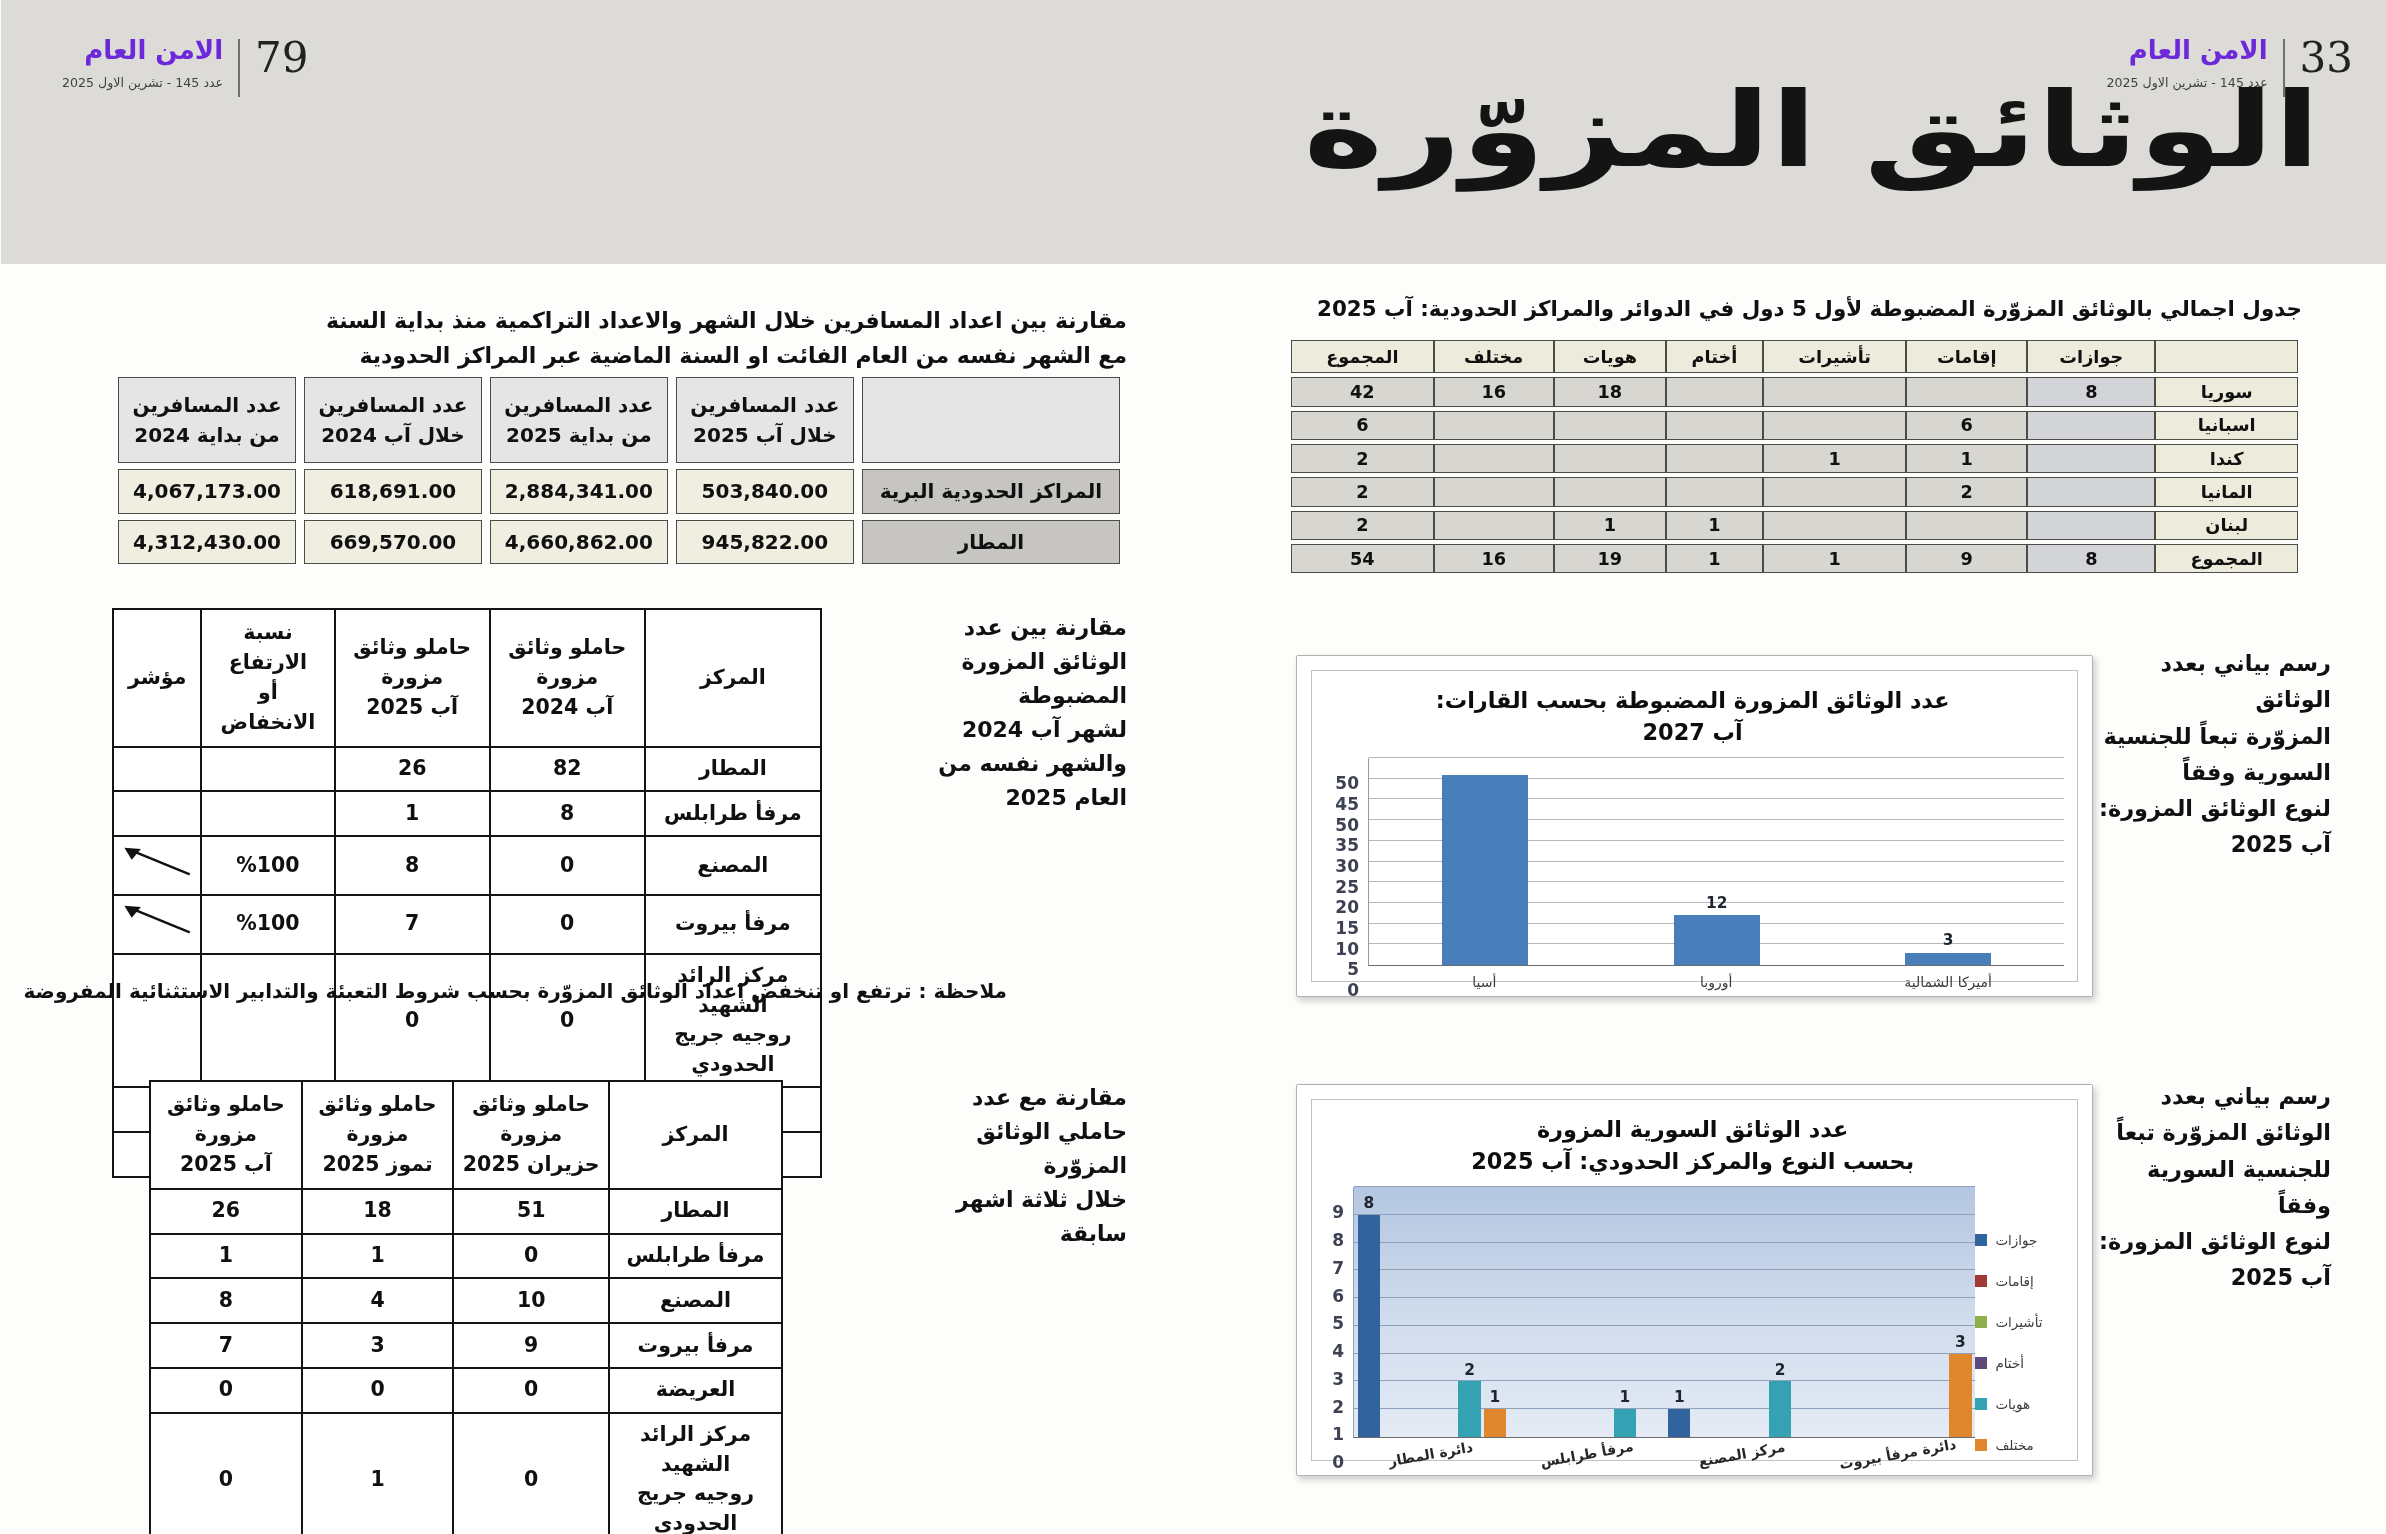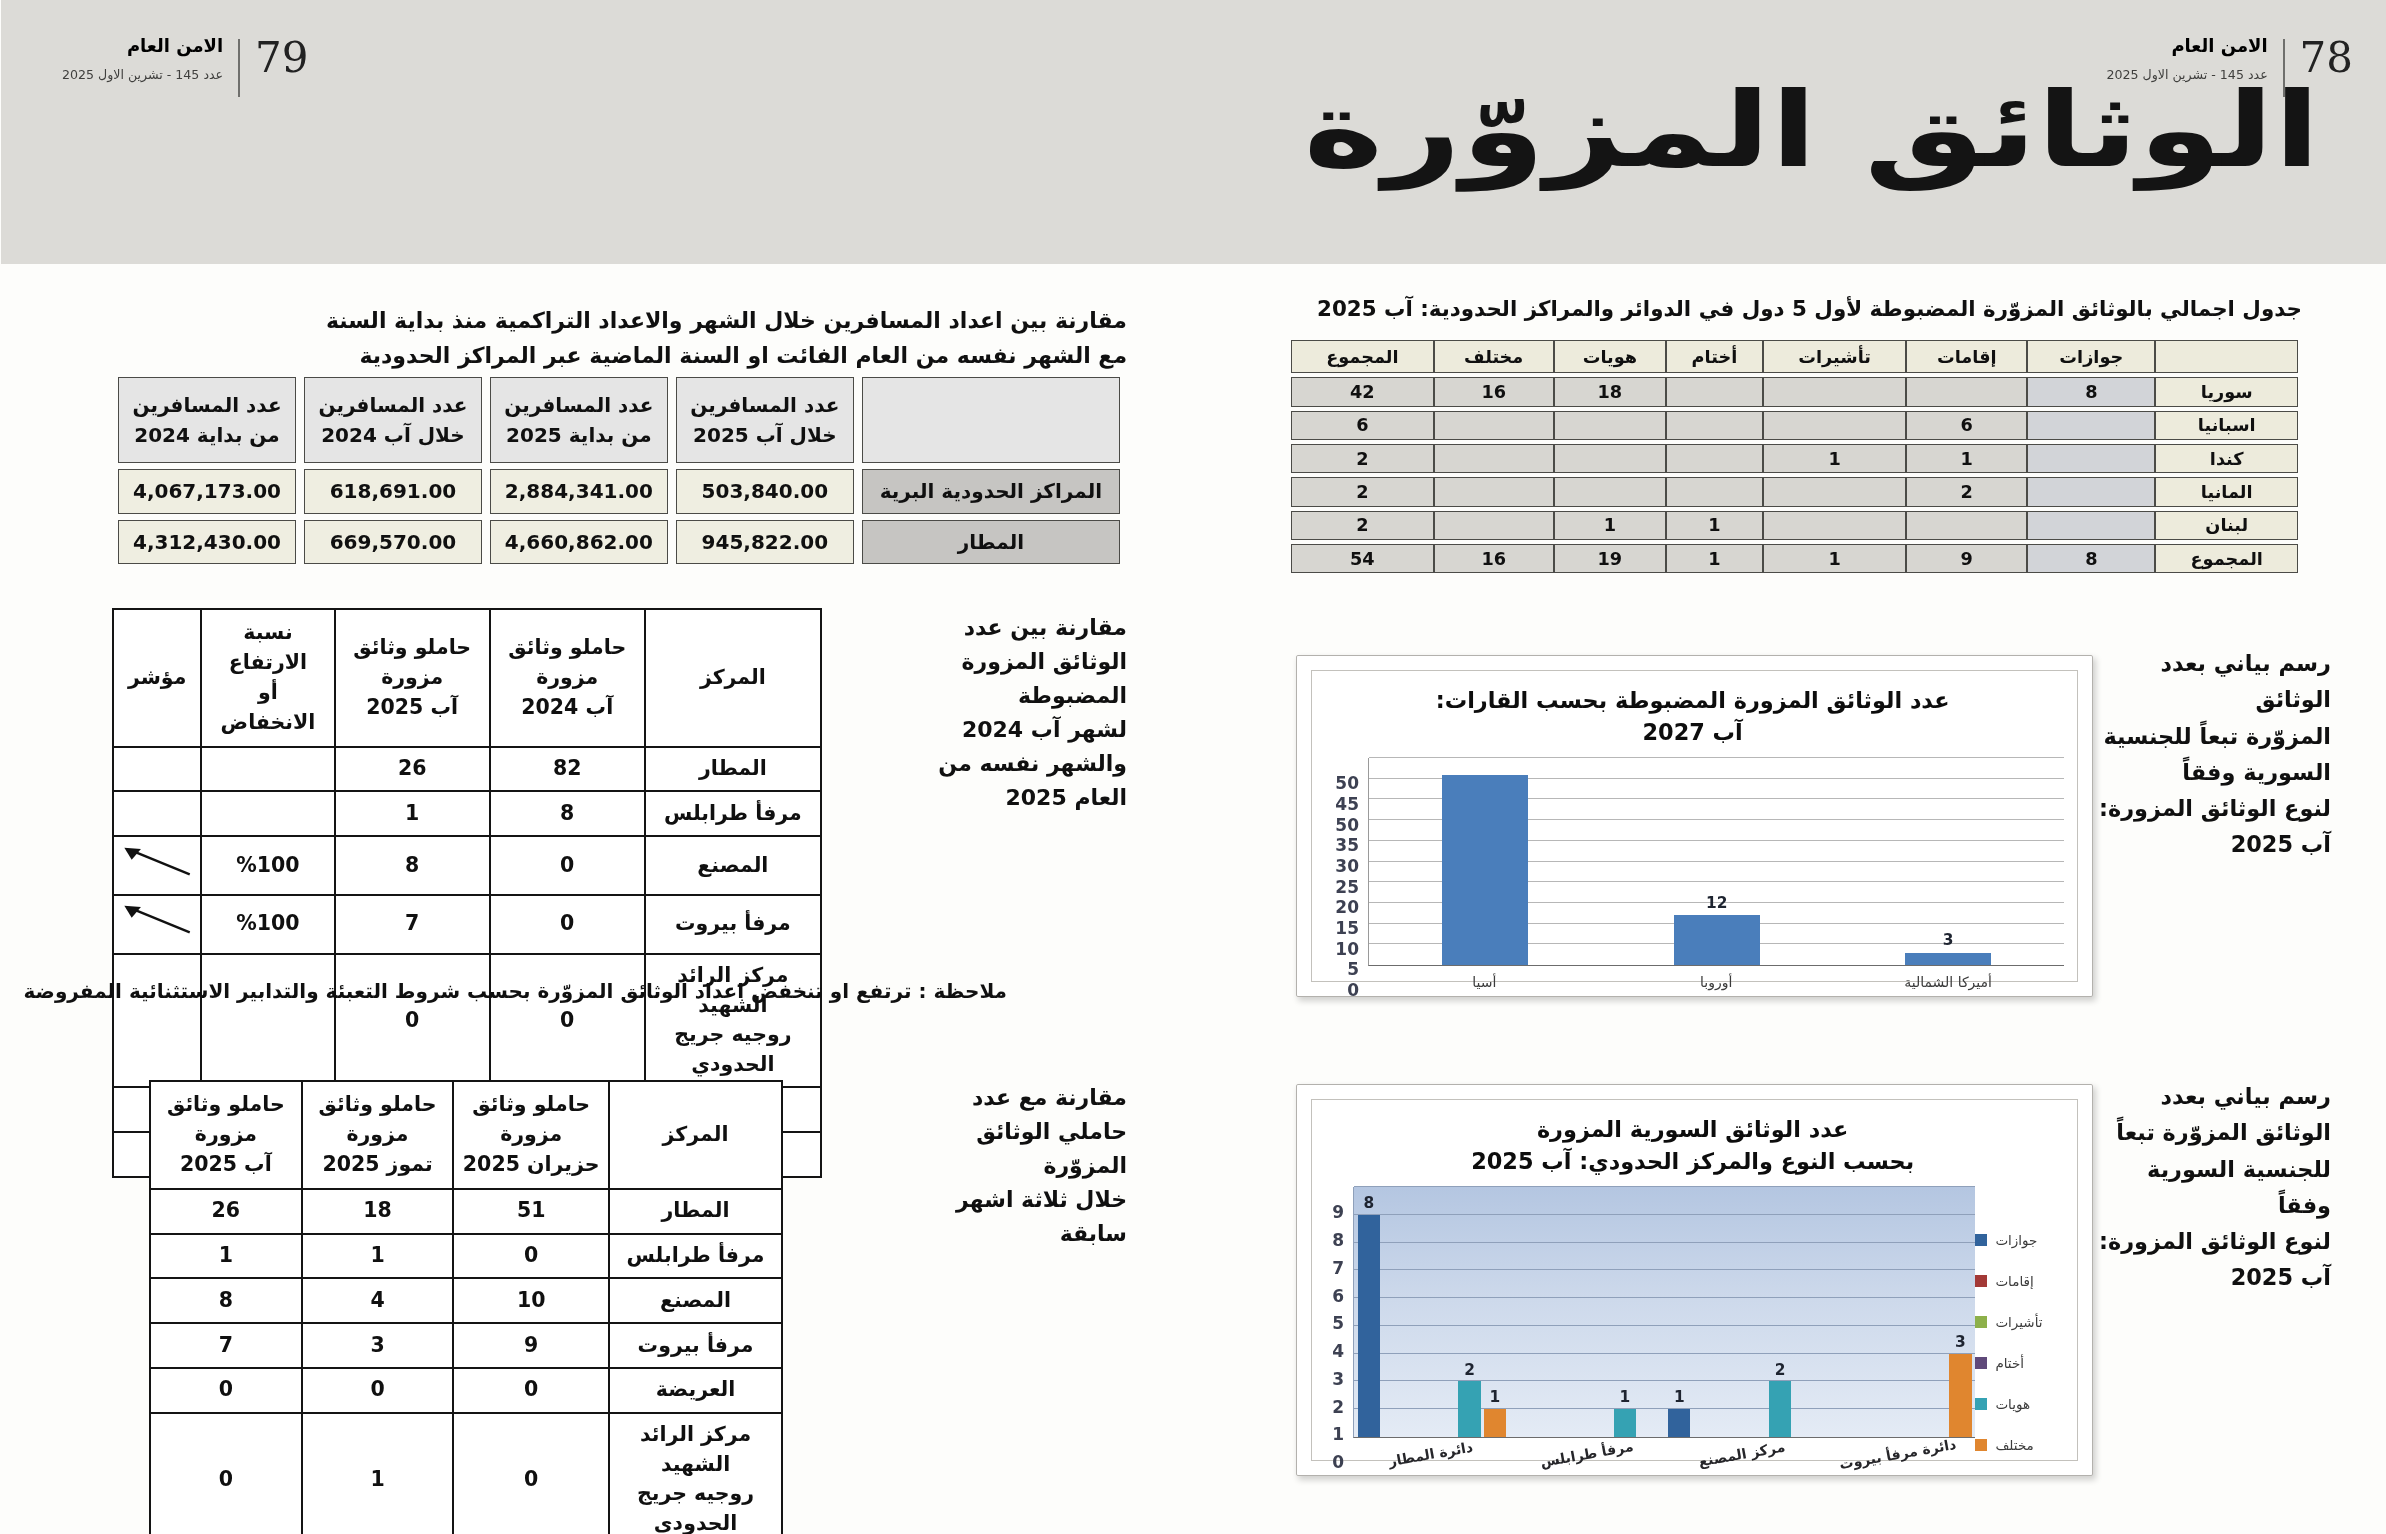--- a/index.html
+++ b/index.html
@@ -6,21 +6,21 @@
   body{
     width:2387px;height:1534px;position:relative;overflow:hidden;
     background:#fdfdfb;font-family:"DejaVu Sans",sans-serif;color:#111;
   }
   
   .band{position:absolute;left:0;top:0;width:2387px;height:264px;background:#dcdbd7;}
   .hdr{position:absolute;display:flex;align-items:flex-start;gap:15px;}
   .hdr-num{font-family:"DejaVu Serif",serif;font-size:42px;color:#222;line-height:1;direction:ltr;}
   .hdr-sep{width:1.9px;height:58px;background:#6f6f6c;margin-top:1.9px;}
   .hdr-main{display:flex;flex-direction:column;}
-  .hdr-logo{font-size:18px;font-weight:bold;color:#000000;line-height:1.05;}
+  .hdr-logo{font-size:26px;font-weight:bold;color:#6d28d9;line-height:1.05;}
   .hdr-issue{font-size:12.6px;color:#3f3f3d;margin-top:11.2px;white-space:nowrap;}
   .main-title{
     position:absolute;top:73px;right:67px;font-size:104px;font-weight:bold;color:#141414;
     transform:scaleX(1.30);transform-origin:100% 50%;white-space:nowrap;line-height:1.1;
   }
   
   .h-block{position:absolute;font-weight:bold;color:#101010;white-space:pre-line;}
   .t-right{text-align:right;}
   
   table{direction:rtl;font-weight:bold;color:#101010;}
@@ -84,21 +84,21 @@
     <div class="hdr-issue">عدد 145 - تشرين الاول 2025</div>
   </div>
 </div>
 
 <div class="hdr" style="right:34px;top:37px;direction:ltr;">
   <div class="hdr-main" style="align-items:flex-end;">
     <div class="hdr-logo">الامن العام</div>
     <div class="hdr-issue">عدد 145 - تشرين الاول 2025</div>
   </div>
   <div class="hdr-sep"></div>
-  <div class="hdr-num">78</div>
+  <div class="hdr-num">33</div>
 </div>
 
 <div class="main-title">الوثائق المزوّرة</div>
 
 <div class="h-block t-right" style="left:1291px;top:296px;width:1011px;font-size:21.4px;white-space:nowrap;">جدول اجمالي بالوثائق المزوّرة المضبوطة لأول 5 دول في الدوائر والمراكز الحدودية: آب 2025</div>
 
 <div id="summary-box" style="position:absolute;left:1291px;top:336px;width:1007px;">
     <table class="spaced">
       <thead>
         <tr>

